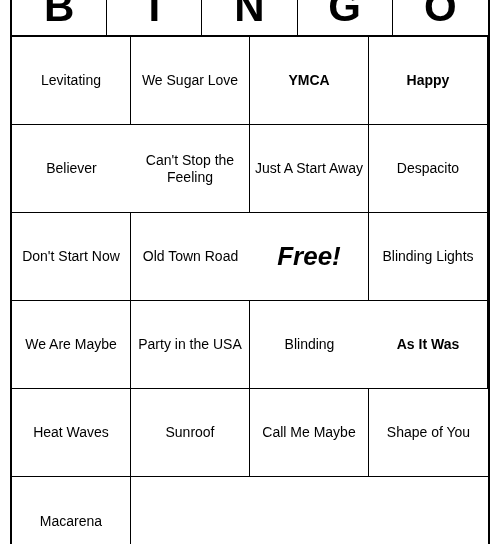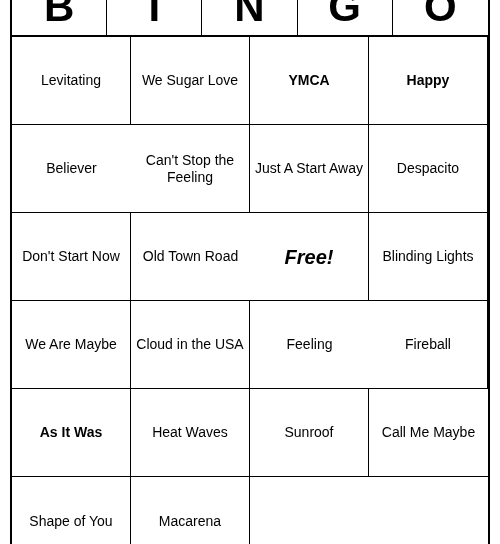--- a/index.html
+++ b/index.html
@@ -49,21 +49,21 @@
       font-size: 14px;
       line-height: 1.2;
     }
     .cell:nth-child(5n) {
       border-right: none;
     }
     .cell:nth-child(n+21) {
       border-bottom: none;
     }
     .cell.free {
-      font-size: 20px;
+      font-size: 26px;
       font-weight: bold;
       font-style: italic;
       text-align: center;
     }
     .cell.large-text {
       font-size: 14px;
       font-weight: bold;
     }
   </style>
 </head>
@@ -84,23 +84,22 @@
       <div class="cell large-text">Happy</div>
       <div class="cell">Believer</div>
       <div class="cell">Can't Stop the Feeling</div>
       <div class="cell">Just A Start Away</div>
       <div class="cell">Despacito</div>
       <div class="cell">Don't Start Now</div>
       <div class="cell">Old Town Road</div>
       <div class="cell free">Free!</div>
       <div class="cell">Blinding Lights</div>
       <div class="cell">We Are Maybe</div>
-      <div class="cell">Cloud in the USA</div>
-      <div class="cell">Feeling</div>
-      <div class="cell">Fireball</div>
+      <div class="cell">Party in the USA</div>
+      <div class="cell">Blinding</div>
       <div class="cell large-text">As It Was</div>
       <div class="cell">Heat Waves</div>
       <div class="cell">Sunroof</div>
       <div class="cell">Call Me Maybe</div>
       <div class="cell">Shape of You</div>
       <div class="cell">Macarena</div>
     </div>
 </div>
 
 </body></html>

